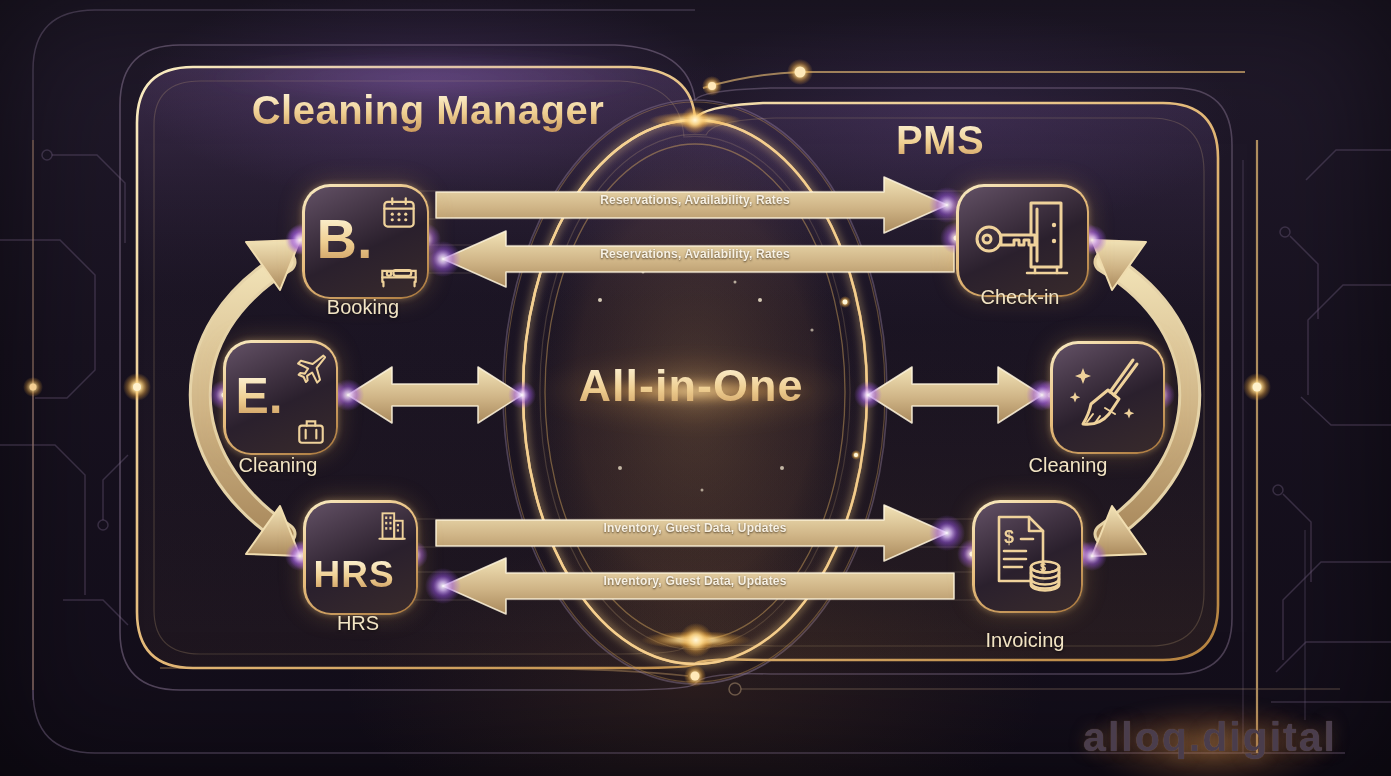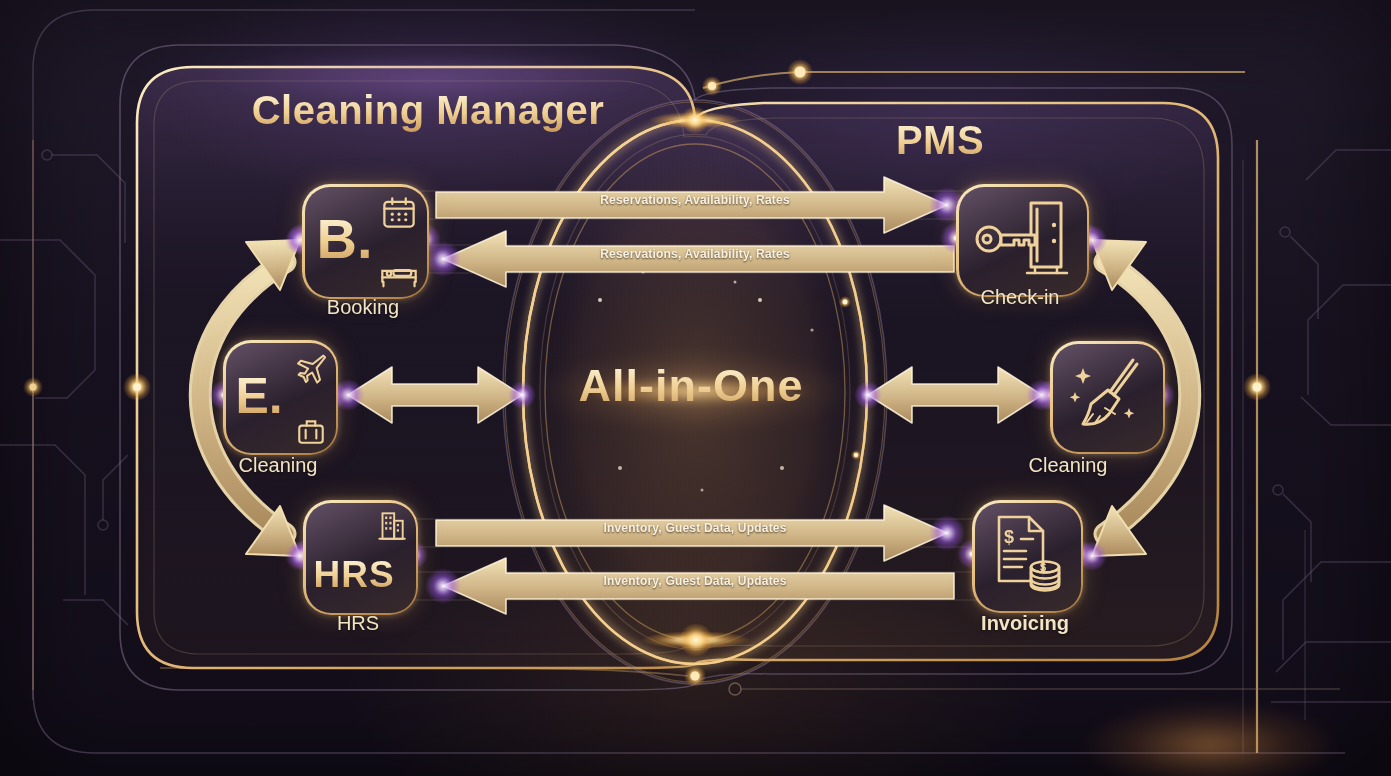--- a/index.html
+++ b/index.html
@@ -485,17 +485,18 @@
           <path d="M44 56 a14 5.5 0 0 0 28 0 v16 a14 5.5 0 0 1 -28 0 Z" fill="rgba(40,30,45,.92)"></path>
           <ellipse cx="58" cy="56" rx="14" ry="5.5"></ellipse>
           <path d="M44 62 a14 5.5 0 0 0 28 0 M44 68 a14 5.5 0 0 0 28 0 M44 74 a14 5.5 0 0 0 28 0"></path>
           <path d="M44 56 v18 M72 56 v18"></path>
           <text x="53" y="60" font-size="11" font-weight="bold" fill="#efd29b" stroke="none" font-family="Liberation Sans, sans-serif">$</text>
         </g>
       </svg>
     </span>
   </div>
 </div>
-<div class="txt tile-label" style="left:955px;top:612px;width:140px;font-weight:bold;">Invoicing</div>
+<div class="txt tile-label" style="left:955px;top:629px;width:140px;">Invoicing</div>
 
 <div class="wm-glow" style="left:1080px;top:700px;"></div>
+<div class="txt watermark" style="left:1040px;top:714px;width:340px;">alloq.digital</div>
 
 </div>
 
 </body></html>

